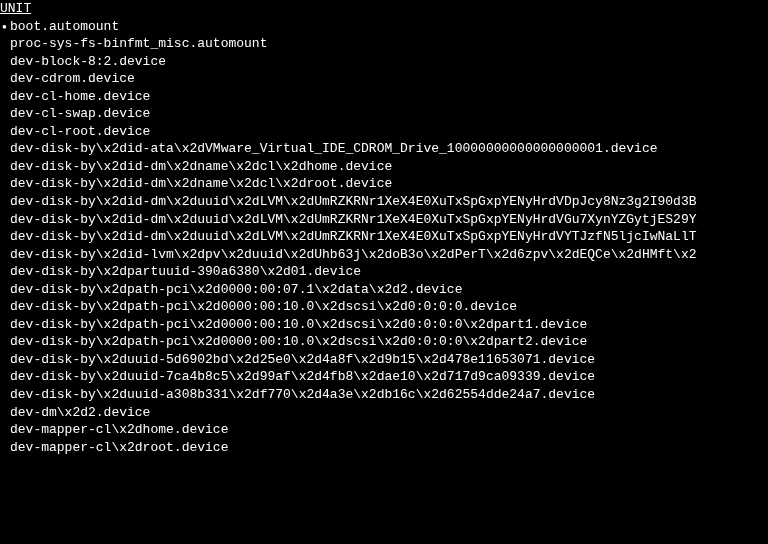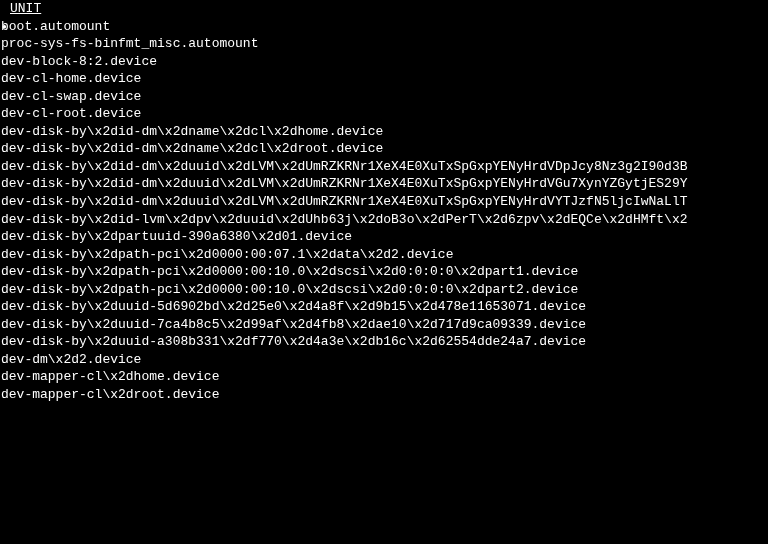--- a/index.html
+++ b/index.html
@@ -13,25 +13,24 @@
       font-family: 'Courier New', monospace;
       font-size: 13px;
       line-height: 1.35;
       padding: 0;
       width: 768px;
       height: 544px;
       overflow: hidden;
     }
     .header {
       text-decoration: underline;
-      padding-left: 10px;
     }
     .row {
       white-space: pre;
-      padding-left: 1px;
+      padding-left: 10px;
     }
     .row.current::before {
       content: "●";
       position: absolute;
       left: 2px;
       font-size: 8px;
       margin-top: 4px;
     }
     .underlined {
     }
@@ -41,31 +40,34 @@
   </style>
 </head>
 <body>
 
 <div class="container">
   <div class="header">UNIT</div>
   <div id="rows">
       <div class="row current"><span>boot.automount</span></div>
       <div class="row"><span class="underlined">proc-sys-fs-binfmt_misc.automount</span></div>
       <div class="row"><span>dev-block-8:2.device</span></div>
+      <div class="row"><span>dev-cdrom.device</span></div>
       <div class="row"><span>dev-cl-home.device</span></div>
       <div class="row"><span>dev-cl-swap.device</span></div>
       <div class="row"><span>dev-cl-root.device</span></div>
+      <div class="row"><span>dev-disk-by\x2did-ata\x2dVMware_Virtual_IDE_CDROM_Drive_10000000000000000001.device</span></div>
       <div class="row"><span>dev-disk-by\x2did-dm\x2dname\x2dcl\x2dhome.device</span></div>
       <div class="row"><span>dev-disk-by\x2did-dm\x2dname\x2dcl\x2droot.device</span></div>
       <div class="row"><span>dev-disk-by\x2did-dm\x2duuid\x2dLVM\x2dUmRZKRNr1XeX4E0XuTxSpGxpYENyHrdVDpJcy8Nz3g2I90d3B</span></div>
       <div class="row"><span>dev-disk-by\x2did-dm\x2duuid\x2dLVM\x2dUmRZKRNr1XeX4E0XuTxSpGxpYENyHrdVGu7XynYZGytjES29Y</span></div>
       <div class="row"><span>dev-disk-by\x2did-dm\x2duuid\x2dLVM\x2dUmRZKRNr1XeX4E0XuTxSpGxpYENyHrdVYTJzfN5ljcIwNaLlT</span></div>
       <div class="row"><span>dev-disk-by\x2did-lvm\x2dpv\x2duuid\x2dUhb63j\x2doB3o\x2dPerT\x2d6zpv\x2dEQCe\x2dHMft\x2</span></div>
       <div class="row"><span>dev-disk-by\x2dpartuuid-390a6380\x2d01.device</span></div>
       <div class="row"><span>dev-disk-by\x2dpath-pci\x2d0000:00:07.1\x2data\x2d2.device</span></div>
+      <div class="row"><span>dev-disk-by\x2dpath-pci\x2d0000:00:10.0\x2dscsi\x2d0:0:0:0.device</span></div>
       <div class="row"><span>dev-disk-by\x2dpath-pci\x2d0000:00:10.0\x2dscsi\x2d0:0:0:0\x2dpart1.device</span></div>
       <div class="row"><span>dev-disk-by\x2dpath-pci\x2d0000:00:10.0\x2dscsi\x2d0:0:0:0\x2dpart2.device</span></div>
       <div class="row"><span>dev-disk-by\x2duuid-5d6902bd\x2d25e0\x2d4a8f\x2d9b15\x2d478e11653071.device</span></div>
       <div class="row"><span>dev-disk-by\x2duuid-7ca4b8c5\x2d99af\x2d4fb8\x2dae10\x2d717d9ca09339.device</span></div>
       <div class="row"><span>dev-disk-by\x2duuid-a308b331\x2df770\x2d4a3e\x2db16c\x2d62554dde24a7.device</span></div>
       <div class="row"><span>dev-dm\x2d2.device</span></div>
       <div class="row"><span>dev-mapper-cl\x2dhome.device</span></div>
       <div class="row"><span>dev-mapper-cl\x2droot.device</span></div>
       <div class="row"></div>
     </div>

